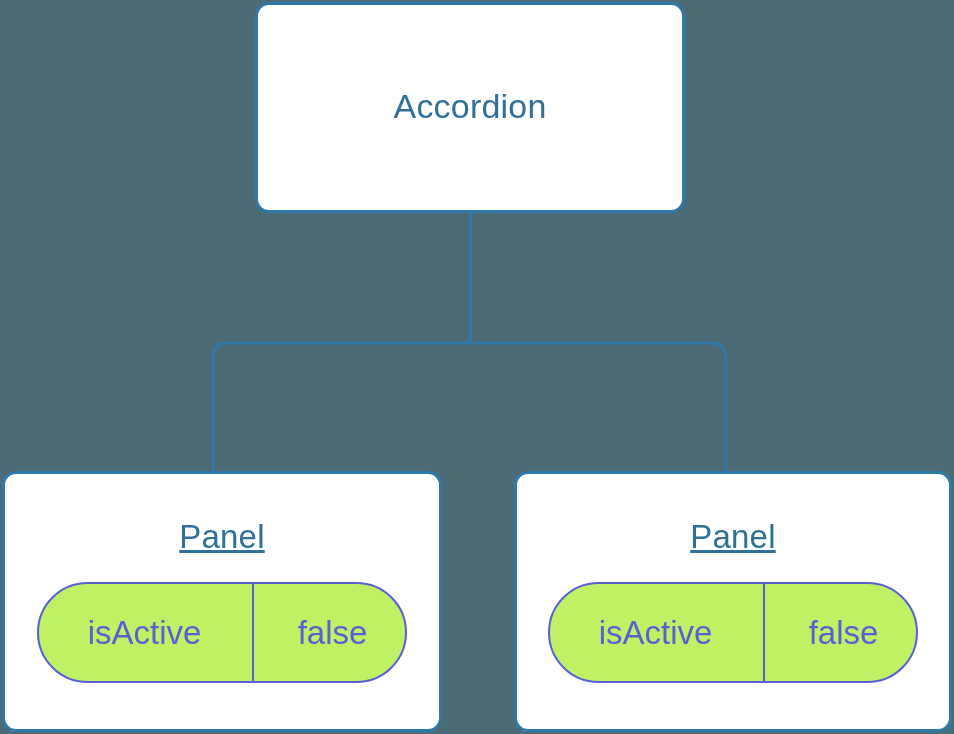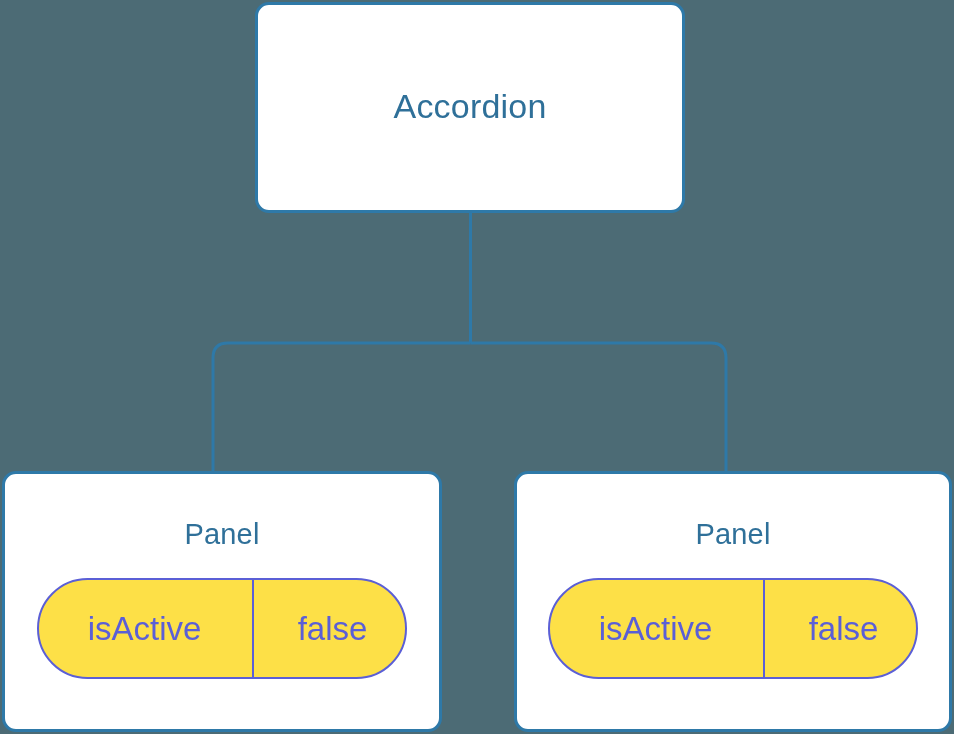--- a/index.html
+++ b/index.html
@@ -84,33 +84,34 @@
   }
   #node-panel-0 {
     left: 2px;
     width: 440px;
   }
   #node-panel-1 {
     left: 514px;
     width: 438px;
   }
   .panel-node .node-title {
-    font-size: 29px;
+    font-size: 33px;
+    text-decoration: underline;
   }
 
   
   .state-pill {
     margin-top: 29px;
     height: 101px;
     border: 2px solid #5b5fd6;
     border-radius: 52px;
     box-sizing: border-box;
     display: flex;
     align-items: stretch;
-    background: #fde047;
+    background: #bef264;
     overflow: hidden;
   }
   #node-panel-0 .state-pill { width: 370px; }
   #node-panel-1 .state-pill { width: 370px; }
 
   .pill-cell {
     display: flex;
     align-items: center;
     justify-content: center;
     color: #5b5fd6;

